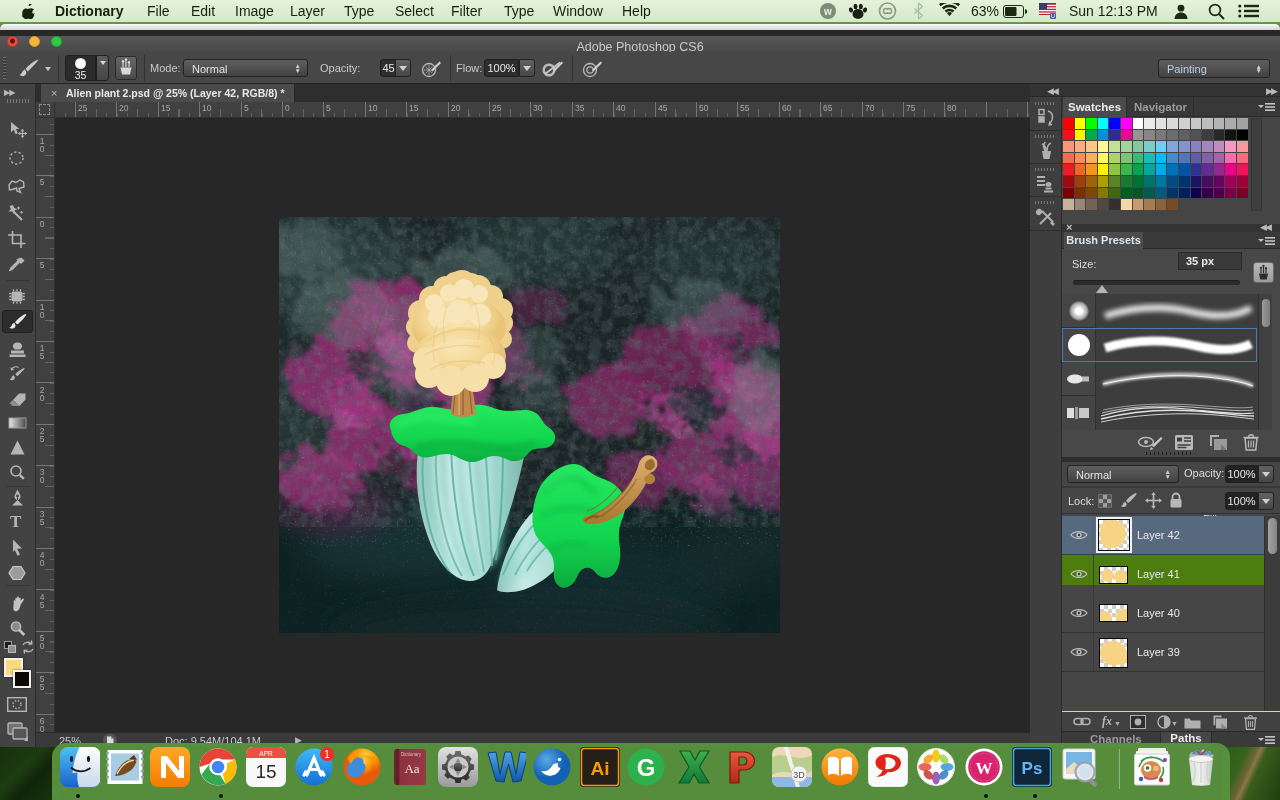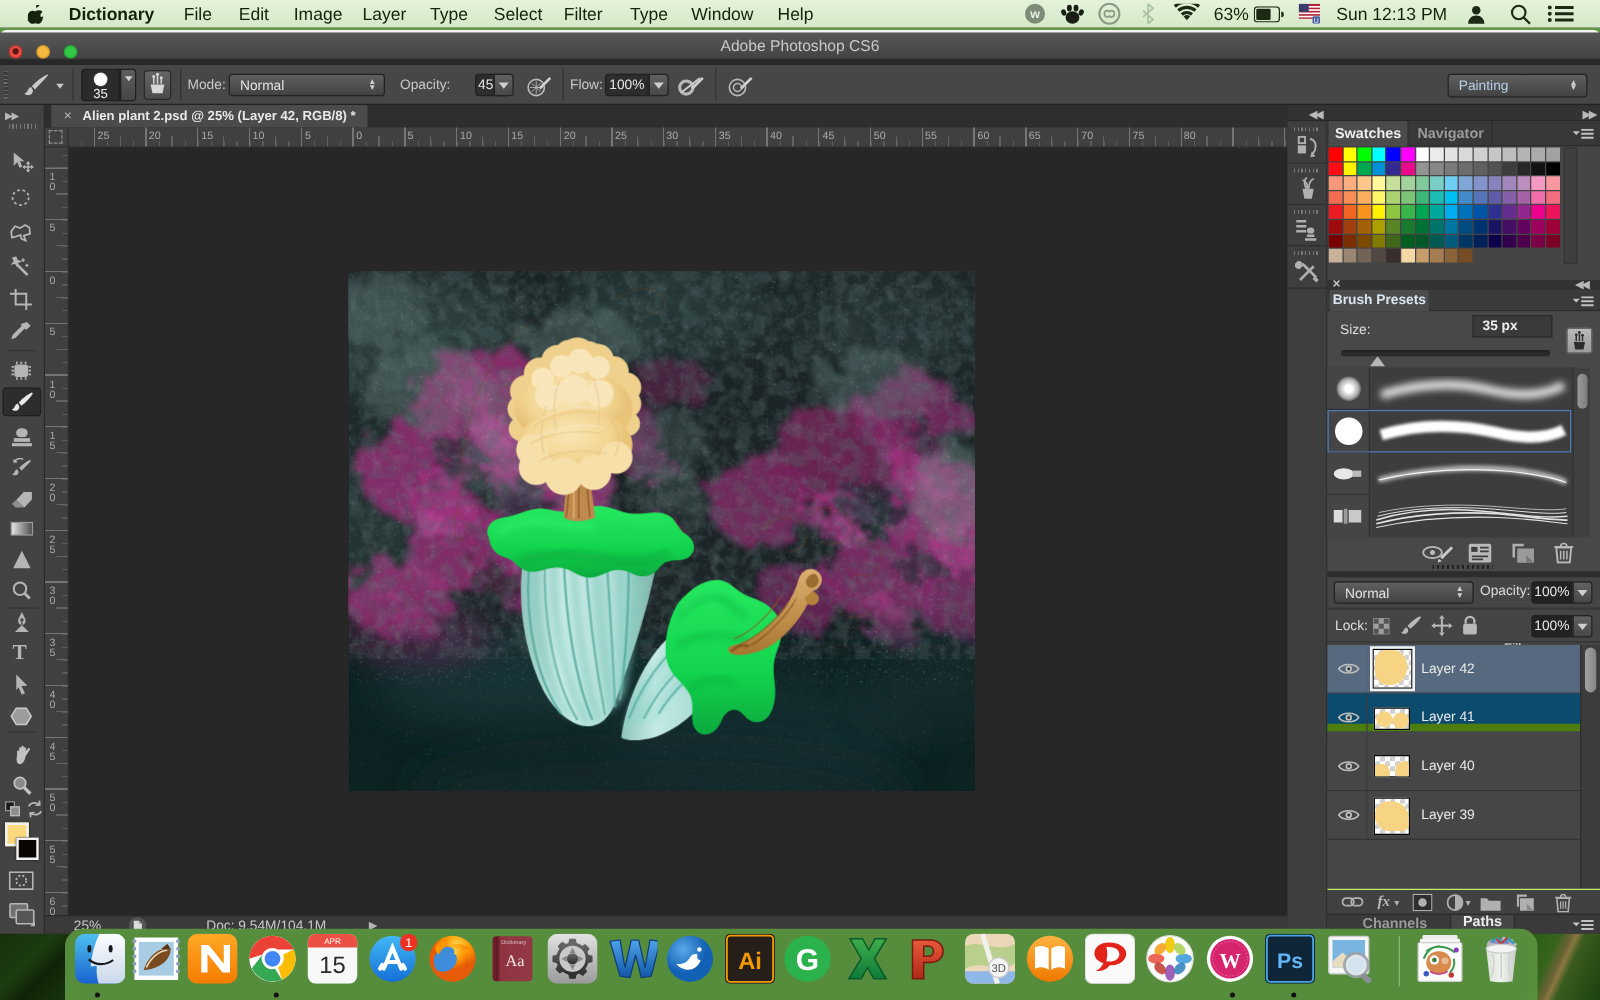--- a/index.html
+++ b/index.html
@@ -8,21 +8,21 @@
 .abs { position:absolute; }
 
 #wp-top { left:0; top:22px; width:1280px; height:8px; background:linear-gradient(#6a9a48,#4e7c33); }
 #wp-bl { left:0; top:747px; width:60px; height:53px; background:linear-gradient(135deg,#16300d 0%,#1d3c11 40%,#0f2408 60%,#1a3810 100%); }
 #wp-br { left:1222px; top:740px; width:58px; height:60px; background:linear-gradient(115deg,#2c5a17 0%,#36641c 34%,#6e6436 46%,#8a7842 50%,#3a5c1e 58%,#1c400e 100%); }
 
 #menubar { left:0; top:0; width:1280px; height:22px; background:linear-gradient(#e4f2da,#d4e9c8); color:#15220b; font-size:14px; }
 #menubar .mi { position:absolute; top:3px; }
 
 #win-top { left:0; top:24px; width:1280px; height:6px; background:linear-gradient(#f8f8f8,#d6d6d6); border-radius:5px 5px 0 0; }
-#titlebar { left:0; top:26px; width:1280px; height:22px; background:linear-gradient(#585858,#434343); border-bottom:1px solid #2f2f2f; }
+#titlebar { left:0; top:36px; width:1280px; height:22px; background:linear-gradient(#585858,#434343); border-bottom:1px solid #2f2f2f; }
 #titlebar .t { position:absolute; width:100%; text-align:center; top:4px; color:#c9c9c9; font-size:12.5px; }
 .tl { position:absolute; top:36px; width:11px; height:11px; border-radius:50%; }
 #optionsbar { left:0; top:52px; width:1280px; height:32px; background:#474747; border-bottom:1px solid #222; color:#c9c9c9; font-size:11px; }
 .obox { position:absolute; background:#2d2d2d; border:1px solid #202020; border-radius:2px; color:#e8e8e8; text-align:center; font-size:11px; }
 .odrop { position:absolute; background:linear-gradient(#5f5f5f,#424242); border:1px solid #232323; border-radius:3px; color:#e3e3e3; font-size:11px; }
 .updown { position:absolute; color:#cfcfcf; font-size:6.5px; line-height:4.5px; letter-spacing:0; }
 .dropbtn { position:absolute; background:linear-gradient(#616161,#474747); border:1px solid #232323; border-radius:0 3px 3px 0; }
 .dropbtn:after { content:""; position:absolute; left:3px; top:6px; border-left:4px solid transparent; border-right:4px solid transparent; border-top:5px solid #cfcfcf; }
 
 #leftbar { left:0; top:84px; width:36px; height:663px; background:#434343; border-right:1px solid #2a2a2a; }
@@ -898,21 +898,21 @@
           <path d="M1 6 C4 1.5 14 1.5 17 6 C14 10.5 4 10.5 1 6z" fill="none" stroke="#bfbfbf" stroke-width="1.2"></path>
           <circle cx="9" cy="6" r="2.6" fill="#bfbfbf"></circle>
           <circle cx="9" cy="6" r="1.2" fill="#3a3a3a"></circle>
         </svg>
         <div style="position:absolute;left:31px;top:0;width:1px;height:38px;background:#44546234;"></div>
         <div style="position:absolute;left:36px;top:3px;width:32px;height:32px;border:1.5px solid #0a0a0a;outline:2px solid #f2f2f2;background-image:linear-gradient(45deg,#cfcfcf 25%,transparent 25%,transparent 75%,#cfcfcf 75%),linear-gradient(45deg,#cfcfcf 25%,transparent 25%,transparent 75%,#cfcfcf 75%);background-position:0 0,4px 4px;background-size:8px 8px;background-color:#fff;">
           <div style="position:absolute;left:1px;top:0px;width:26px;height:28px;border-radius:40% 55% 60% 45%;background:#f7d483;"></div>
         </div>
         <span style="position:absolute;left:75px;top:13px;color:#eaeaea;font-size:11px;">Layer 42</span>
       </div>
-      <div style="position:absolute;left:0;top:39px;width:202px;height:30px;background:#0c4a6e;border-bottom:6px solid #4d7c0f;">
+      <div style="position:absolute;left:0;top:39px;width:202px;height:30px;background:#4d7c0f;border-bottom:1px solid #4d7c0f;">
         <svg style="position:absolute;left:8px;top:13px;" width="18" height="12" viewBox="0 0 18 12">
           <path d="M1 6 C4 1.5 14 1.5 17 6 C14 10.5 4 10.5 1 6z" fill="none" stroke="#bfbfbf" stroke-width="1.2"></path>
           <circle cx="9" cy="6" r="2.6" fill="#bfbfbf"></circle>
           <circle cx="9" cy="6" r="1.2" fill="#3a3a3a"></circle>
         </svg>
         <div style="position:absolute;left:31px;top:0;width:1px;height:38px;background:#3a3a3a;"></div>
         <div style="position:absolute;left:37px;top:11px;width:29px;height:18px;border:1.5px solid #0a0a0a;overflow:hidden;background-image:linear-gradient(45deg,#cfcfcf 25%,transparent 25%,transparent 75%,#cfcfcf 75%),linear-gradient(45deg,#cfcfcf 25%,transparent 25%,transparent 75%,#cfcfcf 75%);background-position:0 0,4px 4px;background-size:8px 8px;background-color:#fff;">
           <div style="position:absolute;left:1px;top:2px;width:13px;height:13px;border-radius:50%;background:#f7d483;"></div>
           <div style="position:absolute;left:14px;top:3px;width:13px;height:13px;border-radius:50%;background:#f7d483;"></div>
         </div>

